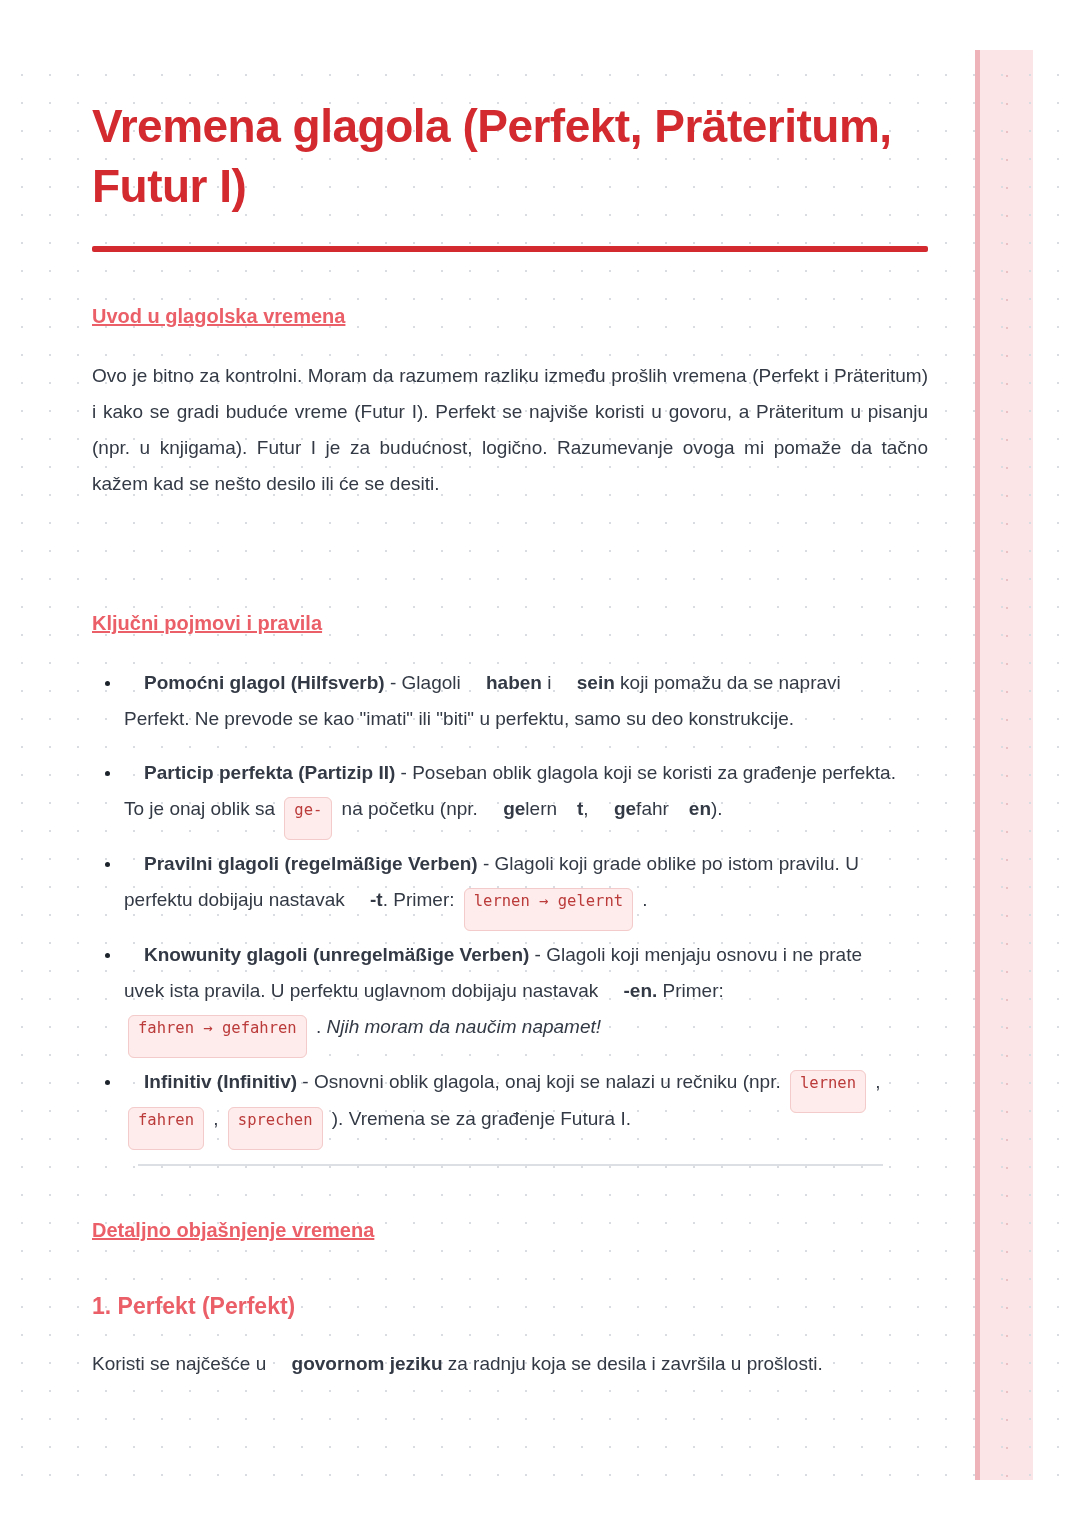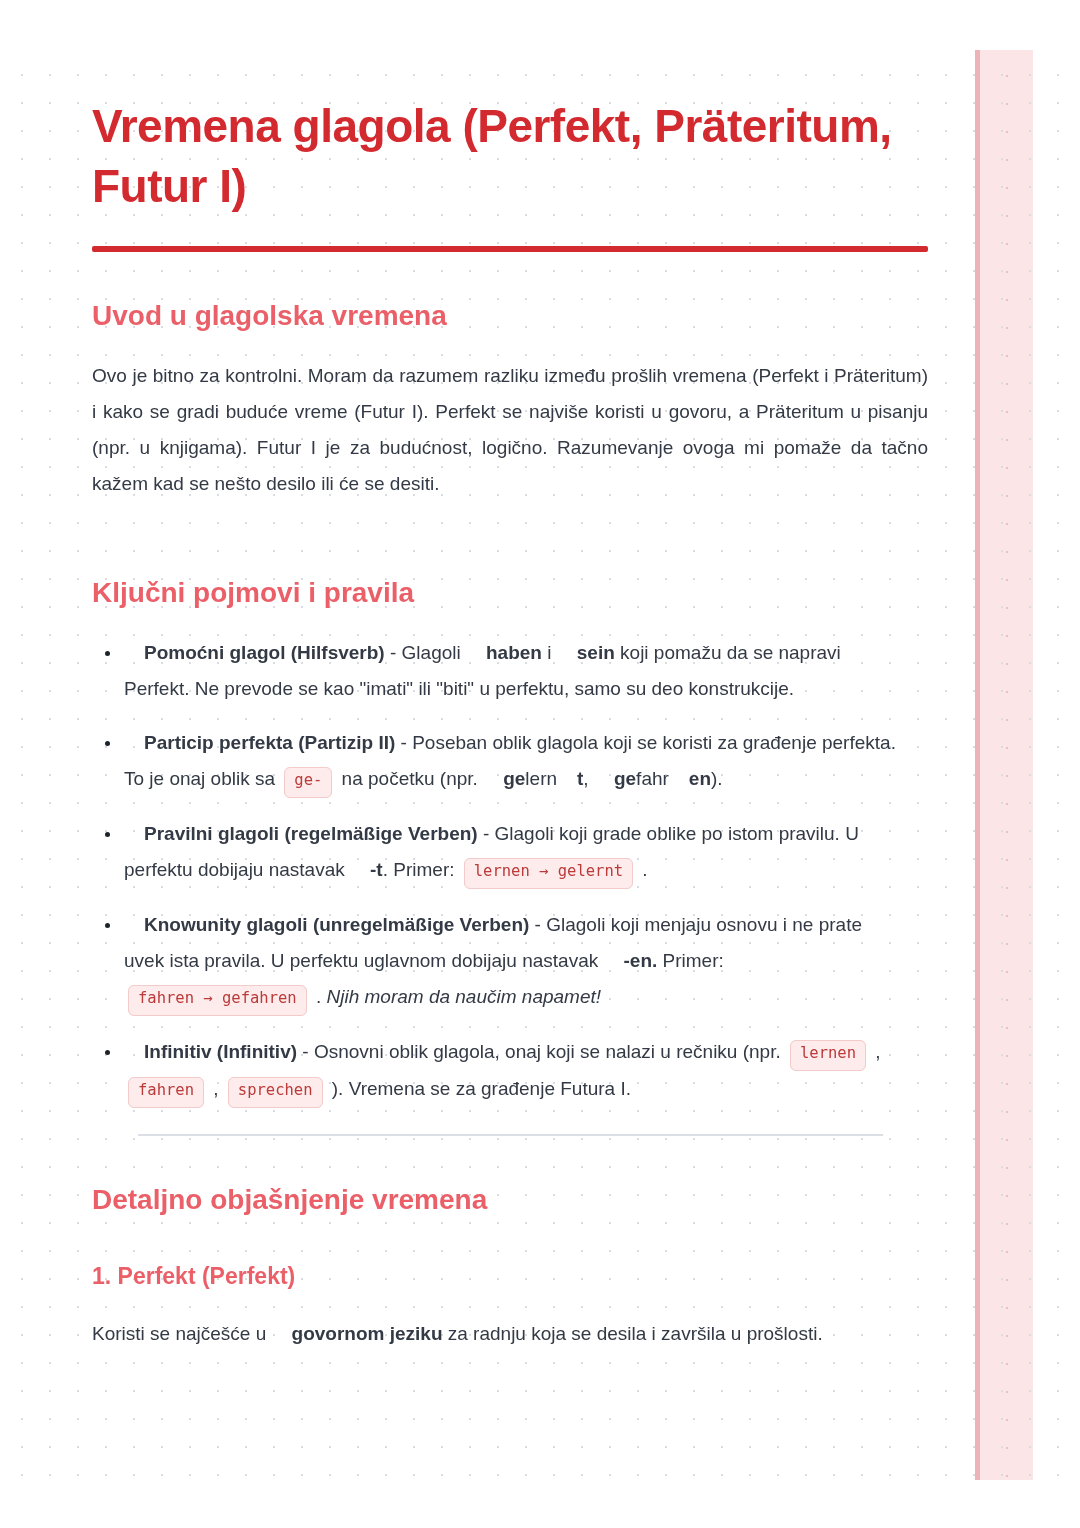--- a/index.html
+++ b/index.html
@@ -49,23 +49,23 @@
     font-size:46px;line-height:60px;
     font-weight:bold;letter-spacing:-0.5px;
     color:var(--title-red);
   }
   .red-rule{
     margin-top:30px;height:6px;width:836px;
     background:var(--title-red);border:none;border-radius:2px;
   }
   .h2{
     font-weight:bold;color:var(--heading-coral);
-    font-size:28px;line-height:32px;margin:48px 0 0 0;
+    font-size:20px;line-height:32px;margin:48px 0 0 0;text-decoration:underline;
   }
-  .h2.spaced{margin-top:75px;}
+  .h2.spaced{margin-top:105px;}
   .h3{
     font-weight:bold;color:var(--heading-coral);
     font-size:23px;line-height:28px;margin:46px 0 4px 0;
   }
   .para{
     margin:26px 0 0 0;
     font-size:19px;line-height:36px;
     text-align:justify;
   }
   .bullets{
@@ -81,21 +81,21 @@
   .bullets li::marker{color:#1d232b;font-size:17px;}
   .seg-b{font-weight:bold;margin-left:20px;}
   .seg-i{font-style:italic;}
   .seg-code{
     font-family:"DejaVu Sans Mono", monospace;
     font-size:15.5px;
     color:var(--code-red);
     background:var(--code-bg);
     border:1px solid var(--code-border);
     border-radius:6px;
-    padding:3px 9px 8px 9px;
+    padding:3px 9px 20px 9px;
     margin:0 4px;
     white-space:nowrap;
   }
   .divider{
     margin-top:26px;height:2px;width:745px;border:none;
     background:var(--divider-gray);
   }
   .footer{
     position:absolute;top:1439px;left:0;width:1013px;
     text-align:right;

